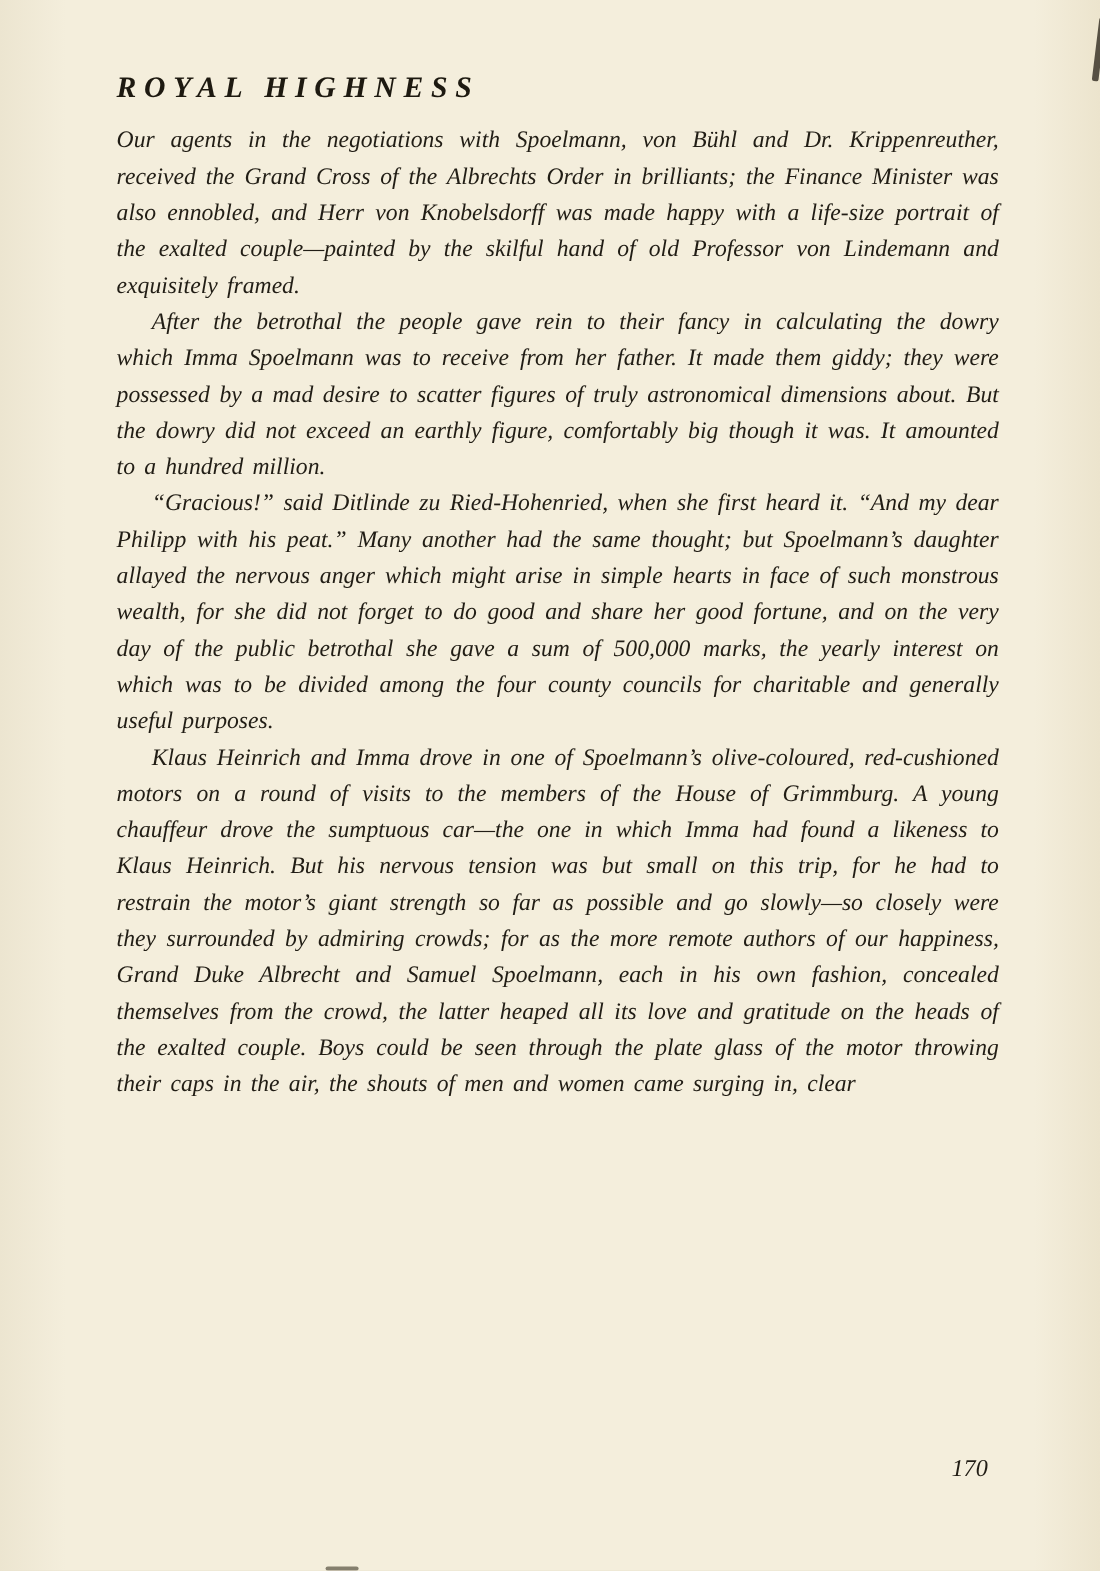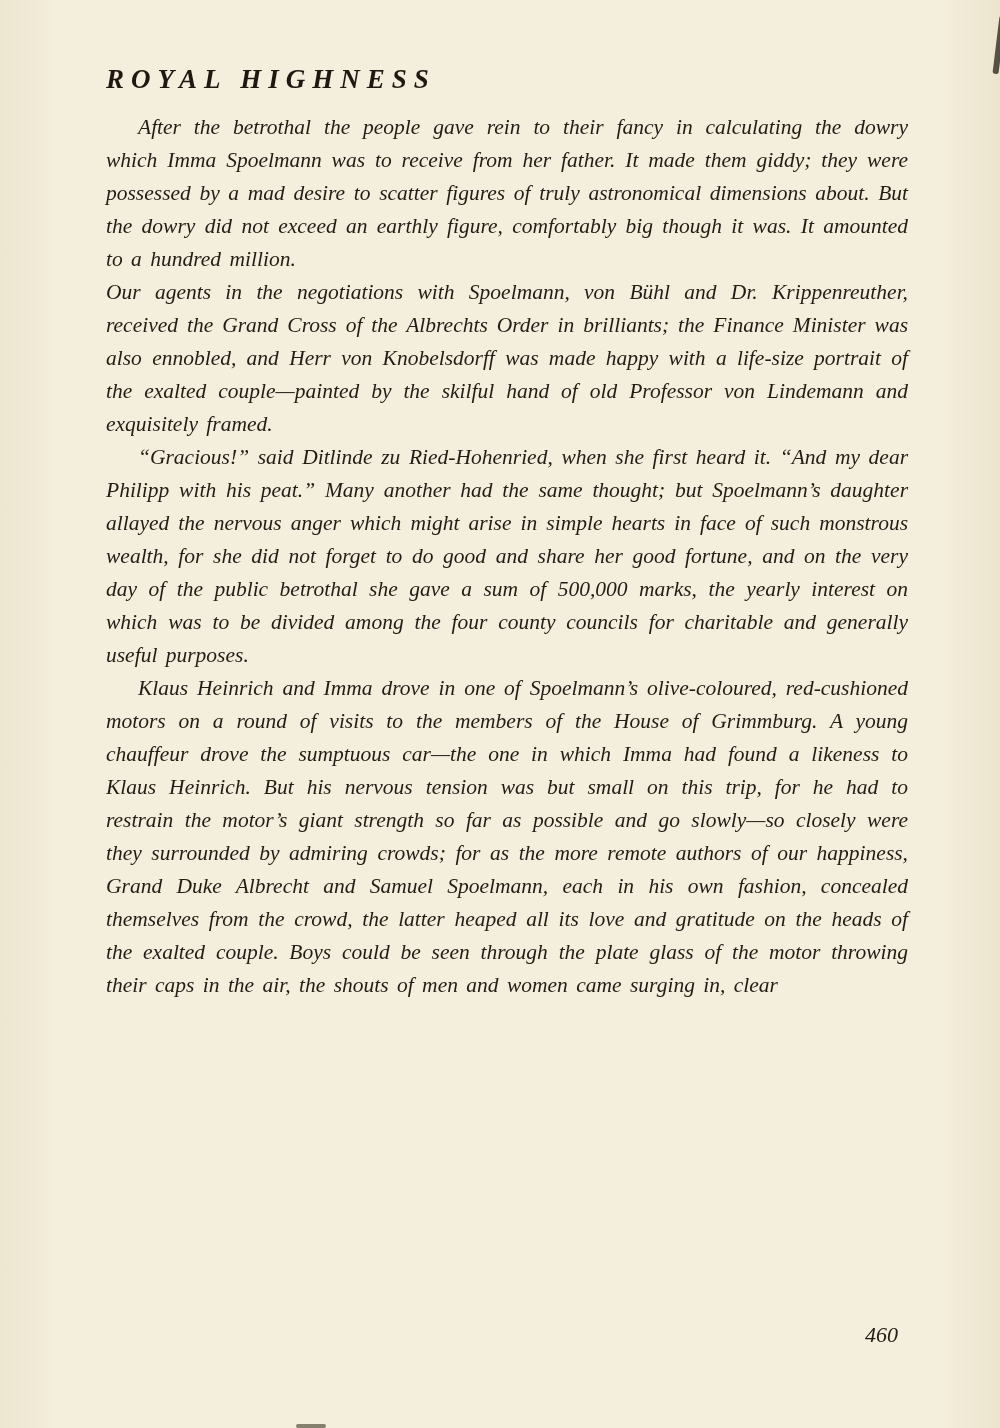--- a/index.html
+++ b/index.html
@@ -74,24 +74,24 @@
 <body>
 
 <div class="page" style="color: rgb(33, 29, 21);">
 
   <div class="artifact-top-right"></div>
   <div class="artifact-bottom"></div>
 
   <div class="text-block">
     <h1 class="page-header">ROYAL HIGHNESS</h1>
 
+    <p class="para">Our agents in the negotiations with Spoelmann, von Bühl and Dr. Krippenreuther, received the Grand Cross of the Albrechts Order in brilliants; the Finance Minister was also ennobled, and Herr von Knobelsdorff was made happy with a life-size portrait of the exalted couple—painted by the skilful hand of old Professor von Lindemann and exquisitely framed.</p>
+
     <p class="para indent">After the betrothal the people gave rein to their fancy in calculating the dowry which Imma Spoelmann was to receive from her father. It made them giddy; they were possessed by a mad desire to scatter figures of truly astronomical dimensions about. But the dowry did not exceed an earthly figure, comfortably big though it was. It amounted to a hundred million.</p>
-
-    <p class="para">Our agents in the negotiations with Spoelmann, von Bühl and Dr. Krippenreuther, received the Grand Cross of the Albrechts Order in brilliants; the Finance Minister was also ennobled, and Herr von Knobelsdorff was made happy with a life-size portrait of the exalted couple—painted by the skilful hand of old Professor von Lindemann and exquisitely framed.</p>
 
     <p class="para indent">“Gracious!” said Ditlinde zu Ried-Hohenried, when she first heard it. “And my dear Philipp with his peat.” Many another had the same thought; but Spoelmann’s daughter allayed the nervous anger which might arise in simple hearts in face of such monstrous wealth, for she did not forget to do good and share her good fortune, and on the very day of the public betrothal she gave a sum of 500,000 marks, the yearly interest on which was to be divided among the four county councils for charitable and generally useful purposes.</p>
 
     <p class="para indent">Klaus Heinrich and Imma drove in one of Spoelmann’s olive-coloured, red-cushioned motors on a round of visits to the members of the House of Grimmburg. A young chauffeur drove the sumptuous car—the one in which Imma had found a likeness to Klaus Heinrich. But his nervous tension was but small on this trip, for he had to restrain the motor’s giant strength so far as possible and go slowly—so closely were they surrounded by admiring crowds; for as the more remote authors of our happiness, Grand Duke Albrecht and Samuel Spoelmann, each in his own fashion, concealed themselves from the crowd, the latter heaped all its love and gratitude on the heads of the exalted couple. Boys could be seen through the plate glass of the motor throwing their caps in the air, the shouts of men and women came surging in, clear</p>
   </div>
 
-  <div class="page-number">460</div>
+  <div class="page-number">170</div>
 
 </div>
 
 </body></html>

